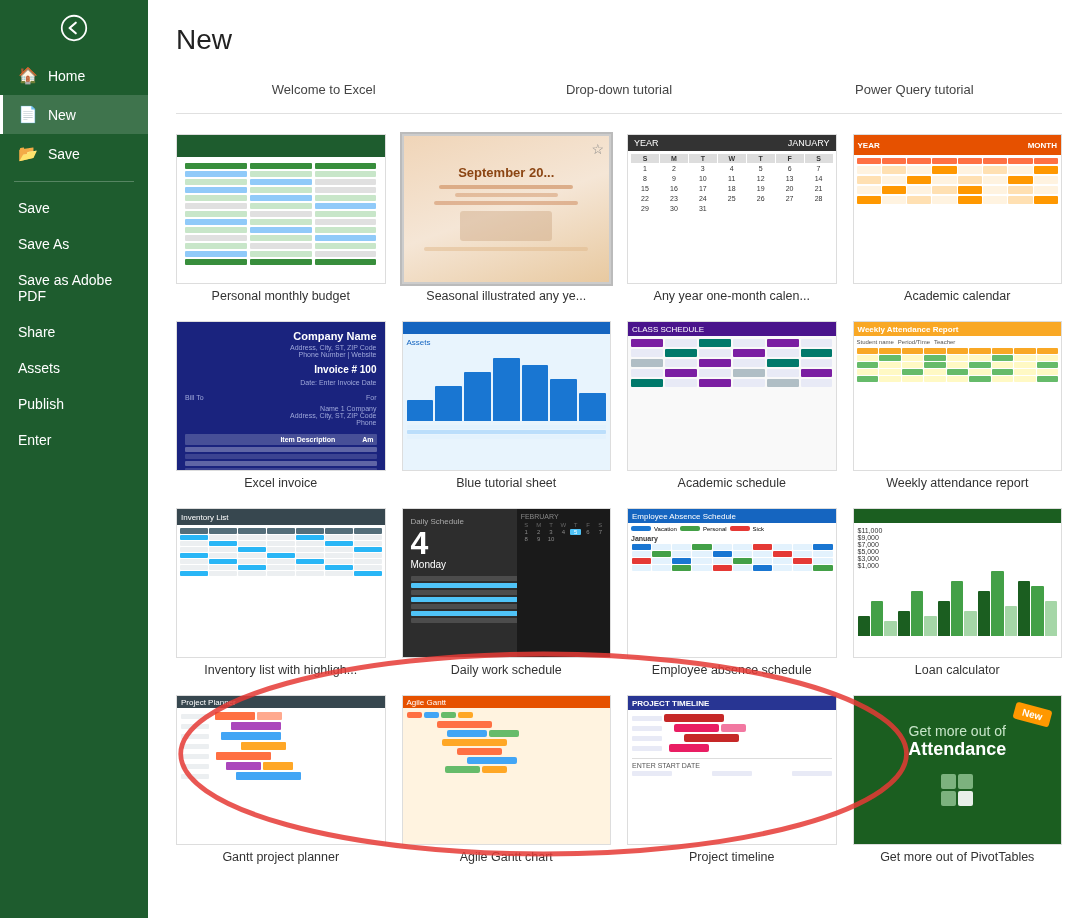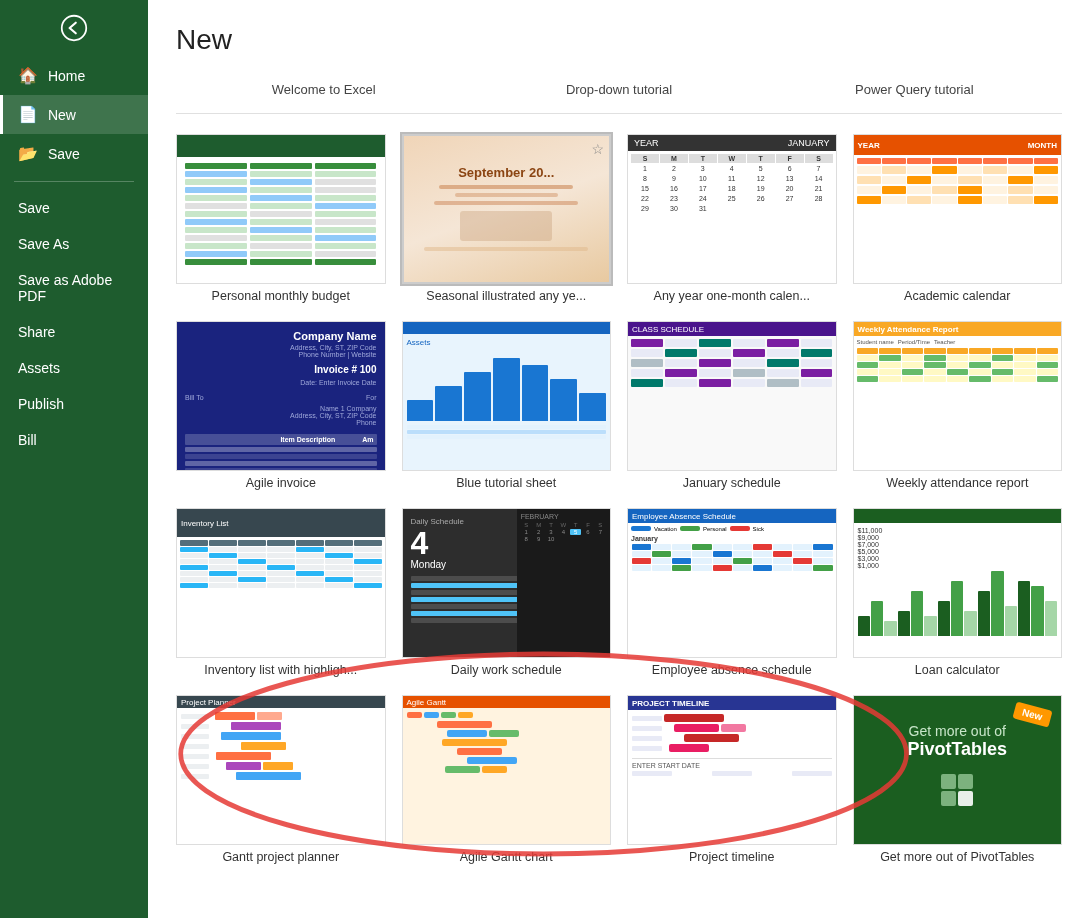--- a/index.html
+++ b/index.html
@@ -231,21 +231,21 @@
   <div class="sidebar-nav-item">
     <span>Share</span>
   </div>
   <div class="sidebar-nav-item">
     <span>Assets</span>
   </div>
   <div class="sidebar-nav-item">
     <span>Publish</span>
   </div>
   <div class="sidebar-nav-item">
-    <span>Bill</span>
+    <span>Enter</span>
   </div>
 
 </div>
 
 <div id="main">
   <h1 class="page-title">New</h1>
 
   <div class="tutorial-row">
     <div class="tutorial-item">Welcome to Excel</div>
     <div class="tutorial-item">Drop-down tutorial</div>
@@ -474,21 +474,21 @@
             <div style="font-size:7px;color:#9fa8da;margin-bottom:8px;">Name 1 Company<br>Address, City, ST, ZIP Code<br>Phone</div>
             <div style="background:rgba(255,255,255,0.2);padding:2px 3px;border-radius:1px;">
               <div style="font-size:7px;color:#fff;font-weight:bold;">Item Description &nbsp;&nbsp;&nbsp;&nbsp;&nbsp;&nbsp;&nbsp;&nbsp;&nbsp;&nbsp;&nbsp;&nbsp; Am</div>
             </div>
             <div class="t-invoice-row white"></div>
             <div class="t-invoice-row"></div>
             <div class="t-invoice-row white"></div>
             <div class="t-invoice-row"></div>
           </div>
         </div>
-        <div class="template-label">Agile invoice</div>
+        <div class="template-label">Excel invoice</div>
       </div>
 
       <div class="template-card">
         <div class="template-thumb t-balance">
           <div class="t-balance-header"></div>
           <div style="padding:4px;">
             <div style="font-size:8px;color:#1565c0;font-weight:normal;margin-bottom:4px;">Assets</div>
             <div style="display:flex;gap:2px;align-items:flex-end;height:70px;margin-bottom:4px;">
               <div style="flex:1;height:30%;background:#1976d2;border-radius:1px 1px 0 0;"></div>
               <div style="flex:1;height:50%;background:#1976d2;border-radius:1px 1px 0 0;"></div>
@@ -537,21 +537,21 @@
             <div style="height:8px;background:#e8eaf6;border-radius:1px;"></div>
             <div style="height:8px;background:#7b1fa2;border-radius:1px;"></div>
             <div style="height:8px;background:#00796b;border-radius:1px;"></div>
             <div style="height:8px;background:#e8eaf6;border-radius:1px;"></div>
             <div style="height:8px;background:#7b1fa2;border-radius:1px;"></div>
             <div style="height:8px;background:#e8eaf6;border-radius:1px;"></div>
             <div style="height:8px;background:#b0bec5;border-radius:1px;"></div>
             <div style="height:8px;background:#e8eaf6;border-radius:1px;"></div>
           </div>
         </div>
-        <div class="template-label">January schedule</div>
+        <div class="template-label">Academic schedule</div>
       </div>
 
       <div class="template-card">
         <div class="template-thumb t-weekly">
           <div style="background:#f9a825;height:14px;display:flex;align-items:center;padding:0 4px;">
             <span style="color:#fff;font-size:8px;font-weight:bold;">Weekly Attendance Report</span>
           </div>
           <div style="padding:3px;">
             <div style="display:flex;gap:4px;align-items:center;margin-bottom:3px;">
               <span style="font-size:6px;color:#555;">Student name</span>
@@ -613,21 +613,21 @@
               <div style="height:6px;background:#fff9c4;border-radius:1px;"></div>
               <div style="height:6px;background:#66bb6a;border-radius:1px;"></div>
             </div>
           </div>
         </div>
         <div class="template-label">Weekly attendance report</div>
       </div>
 
       <div class="template-card">
         <div class="template-thumb t-inventory">
-          <div style="background:#37474f;height:28px;display:flex;align-items:center;padding:0 4px;">
+          <div style="background:#37474f;height:16px;display:flex;align-items:center;padding:0 4px;">
             <span style="color:#fff;font-size:8px;">Inventory List</span>
           </div>
           <div style="padding:3px;">
             <div style="display:grid;grid-template-columns:repeat(7,1fr);gap:1px;margin-bottom:1px;">
               <div style="height:6px;background:#546e7a;border-radius:1px;"></div>
               <div style="height:6px;background:#546e7a;border-radius:1px;"></div>
               <div style="height:6px;background:#546e7a;border-radius:1px;"></div>
               <div style="height:6px;background:#546e7a;border-radius:1px;"></div>
               <div style="height:6px;background:#546e7a;border-radius:1px;"></div>
               <div style="height:6px;background:#546e7a;border-radius:1px;"></div>
@@ -966,21 +966,21 @@
             </div>
           </div>
         </div>
         <div class="template-label">Project timeline</div>
       </div>
 
       <div class="template-card">
         <div class="template-thumb t-pivot">
           <div class="t-pivot-new-badge">New</div>
           <div class="t-pivot-text">Get more out of</div>
-          <div class="t-pivot-title">PivotTables</div>
+          <div class="t-pivot-title">Attendance</div>
           <div class="t-pivot-icon">
             <svg width="40" height="40" viewBox="0 0 40 40">
               <rect x="4" y="4" width="15" height="15" rx="2" fill="#a5d6a7" opacity="0.7"></rect>
               <rect x="21" y="4" width="15" height="15" rx="2" fill="#a5d6a7" opacity="0.7"></rect>
               <rect x="4" y="21" width="15" height="15" rx="2" fill="#a5d6a7" opacity="0.7"></rect>
               <rect x="21" y="21" width="15" height="15" rx="2" fill="#fff" opacity="0.9"></rect>
             </svg>
           </div>
         </div>
         <div class="template-label">Get more out of PivotTables</div>

